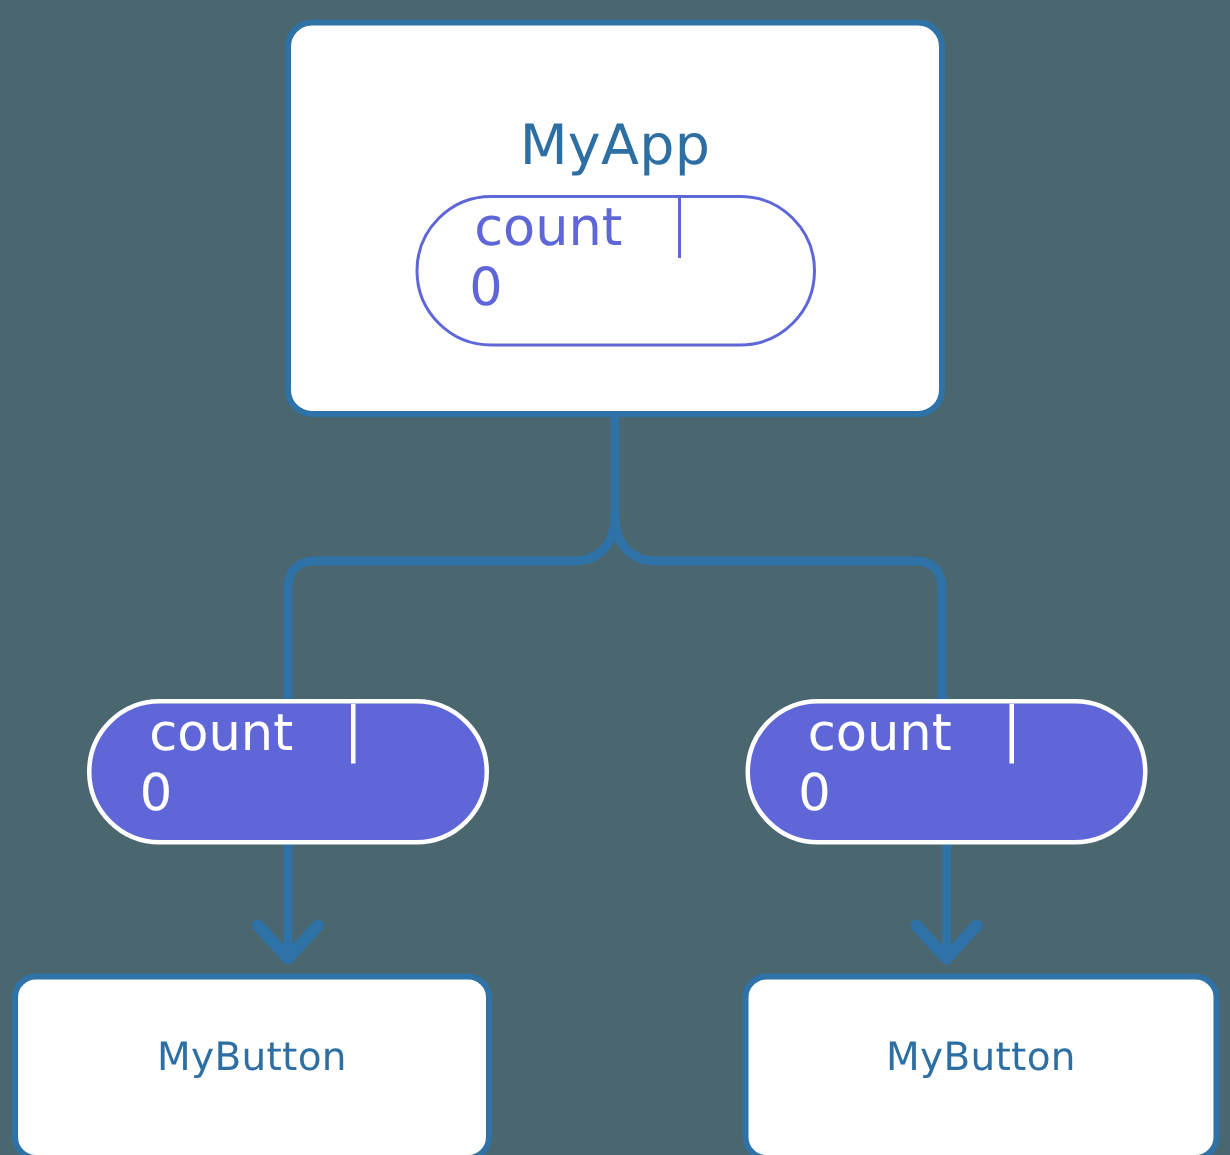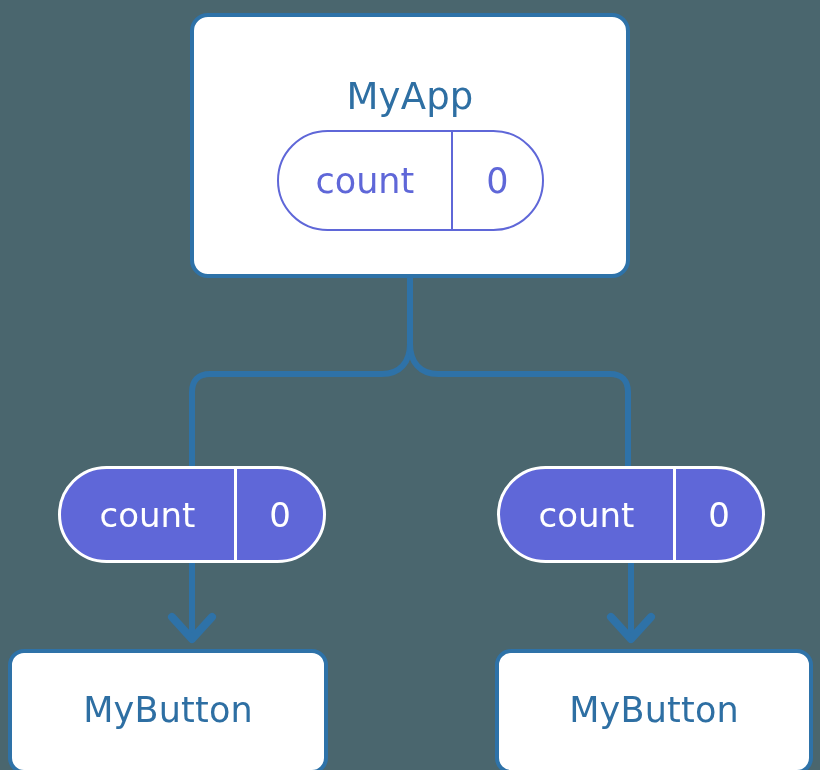--- a/index.html
+++ b/index.html
@@ -66,32 +66,33 @@
     top: 649px;
     width: 320px;
   }
   #mybutton-right-box {
     left: 495px;
     top: 649px;
     width: 318px;
   }
   .mybutton-title {
     top: 37px;
-    font-size: 35px;
+    font-size: 26px;
   }
 
   
   .state-pill {
     position: absolute;
     display: flex;
     align-items: stretch;
     border-radius: 999px;
     box-sizing: border-box;
     overflow: hidden;
     z-index: 4;
+    flex-direction: column;
   }
   .pill-key, .pill-value {
     display: flex;
     align-items: center;
     justify-content: center;
     box-sizing: border-box;
     white-space: nowrap;
   }
 
   

